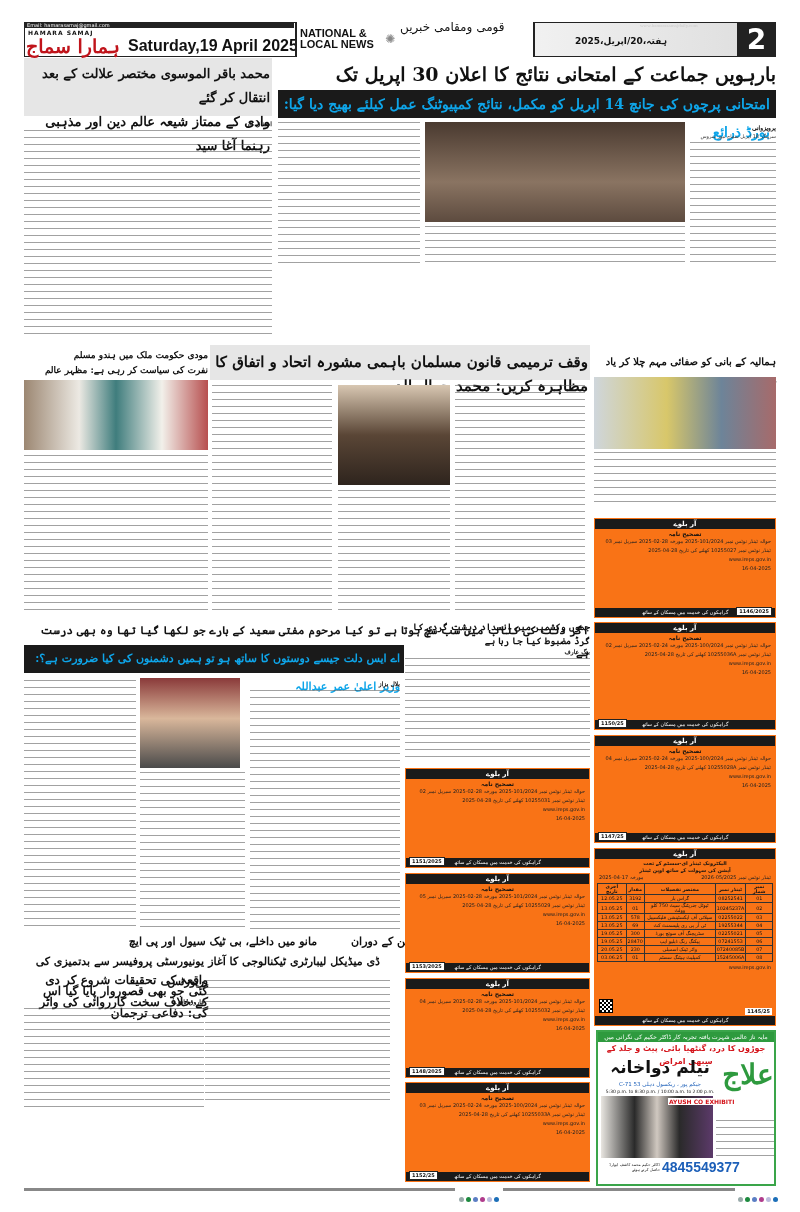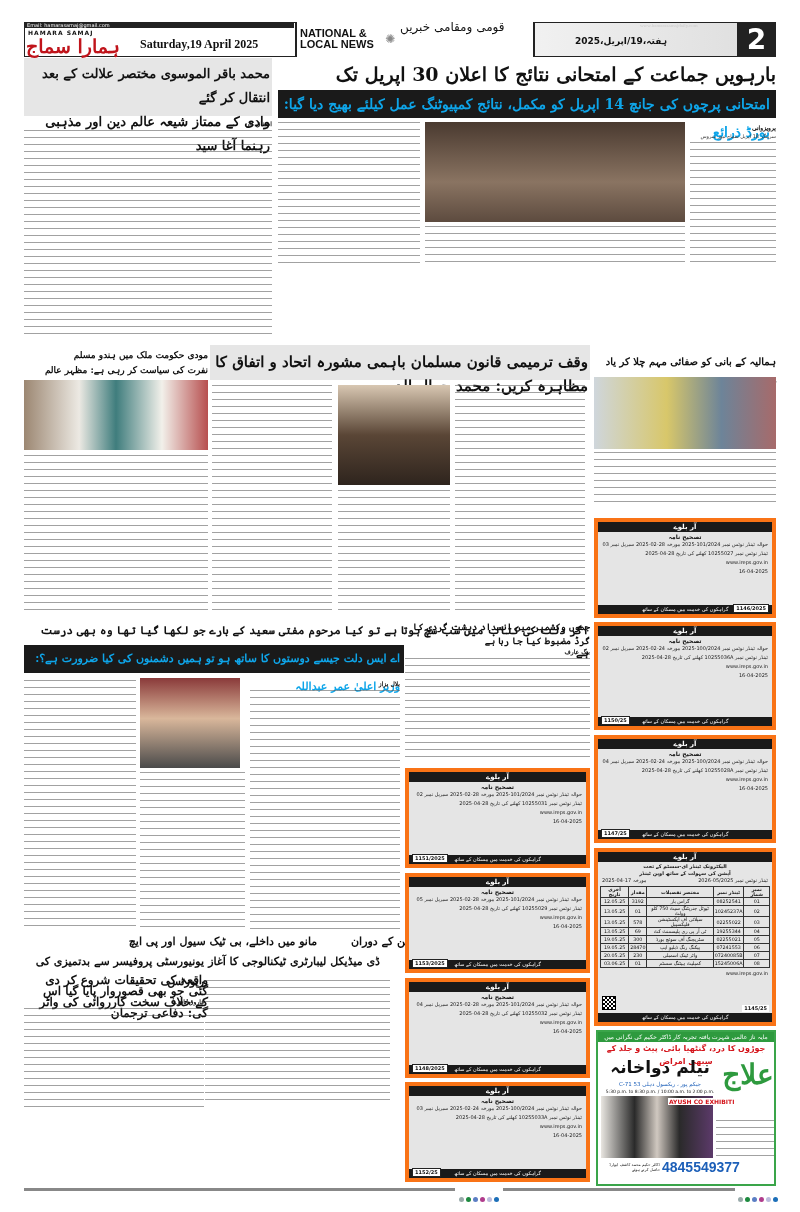--- a/index.html
+++ b/index.html
@@ -3,34 +3,34 @@
 <meta charset="utf-8">
 <style>
 *{box-sizing:border-box;margin:0;padding:0}
 body{width:800px;height:1212px;background:#fff;font-family:"DejaVu Sans",sans-serif;color:#111;position:relative;overflow:hidden}
 .abs{position:absolute}
 .rtl{direction:rtl;text-align:right}
 .masthead{left:24px;top:22px;width:752px;height:35px;border:1px solid #222;background:linear-gradient(90deg,#fff 0%,#fff 45%,#ddd 100%)}
 .email-bar{left:24px;top:22px;width:270px;height:6px;background:#222;color:#fff;font-size:5px;line-height:6px;padding-left:3px}
 .logo-en{left:28px;top:29px;font-size:6px;font-weight:bold;letter-spacing:1px}
 .logo-ur{left:26px;top:35px;font-size:19px;font-weight:bold;color:#c0141b;font-family:"DejaVu Serif",serif}
-.date-en{left:140px;top:37px;font-size:12px;font-weight:bold;font-family:Liberation Serif, serif}
+.date-en{left:128px;top:37px;font-size:16px;font-weight:bold;font-family:Liberation Sans, sans-serif}
 .sec-box{left:295px;top:22px;width:240px;height:35px;background:#fff;border-left:2px solid #222;border-right:2px solid #222}
 .sec-en{left:300px;top:28px;font-size:11px;font-weight:bold;line-height:11px;font-family:"Liberation Sans",sans-serif}
 .sec-ur{left:400px;top:20px;font-size:12px;font-weight:normal}
 .date-ur{left:575px;top:36px;font-size:9px;font-weight:bold}
 .url{left:640px;top:23px;font-size:5px;color:#ccc;font-family:"Liberation Serif",serif;z-index:2}
 .page-no{left:737px;top:22px;width:39px;height:35px;background:#222;color:#fff;font-size:28px;font-weight:bold;text-align:center;line-height:35px}
 .graybox{background:#e6e6e6}
 .blackbar{background:#1a1a1a;color:#0ea5e9}
 .hl{font-family:"DejaVu Serif",serif;font-weight:bold}
 .txt{font-size:5.5px;line-height:8px;color:#333;direction:rtl;text-align:justify}
 .lines{background:repeating-linear-gradient(180deg,#555 0 1px,transparent 1px 7px);opacity:.55}
 .photo{background:#776b5f}
-.notice{border:4px solid #f97316;background:#e5e5e5}
+.notice{border:1px solid #f97316;background:#f97316}
 .notice .hd{background:#1a1a1a;color:#fff;font-size:7px;text-align:center;height:10px;line-height:10px;font-weight:bold}
 .notice .sub{font-size:6px;text-align:center;font-weight:bold;margin-top:1px}
 .notice .body{font-size:5px;line-height:7px;direction:rtl;text-align:right;padding:1px 4px;color:#222}
 .notice .ft{position:absolute;left:0;right:0;bottom:0;height:9px;background:#1a1a1a;color:#fff;font-size:5px;line-height:9px;text-align:center}
 .notice .ref{position:absolute;left:3px;bottom:1px;background:#fff;color:#111;font-size:5px;padding:0 2px;line-height:7px;border:1px solid #222;font-weight:bold;z-index:2}
 table.tender{border-collapse:collapse;width:100%;font-size:4.8px}
 table.tender td,table.tender th{border:1px solid #333;padding:0 1px;height:8px;text-align:center}
 .ad{border:2px solid #3aa54a;background:#fff}
 .dots span{display:inline-block;width:5px;height:5px;border-radius:50%;margin:0 1px}
 </style>
@@ -42,21 +42,21 @@
 <div class="abs logo-en">HAMARA SAMAJ</div>
 <div class="abs logo-ur">ہمارا سماج</div>
 <div class="abs date-en">Saturday,19 April 2025</div>
 <div class="abs sec-box"></div>
 <div class="abs sec-en">
   <div>NATIONAL &amp;</div>
   <div>LOCAL NEWS</div>
 </div>
 <div class="abs" style="left:385px;top:32px;font-size:12px;color:#888">✺</div>
 <div class="abs sec-ur rtl">قومی ومقامی خبریں</div>
-<div class="abs date-ur rtl">ہفتہ،19/اپریل،2025</div>
+<div class="abs date-ur rtl">ہفتہ،20/اپریل،2025</div>
 <div class="abs url">www.hamarasamajdaily.com</div>
 <div class="abs page-no">2</div>
 
 <div class="abs hl rtl" style="left:300px;top:60px;width:476px;font-size:19px;line-height:28px">بارہویں جماعت کے امتحانی نتائج کا اعلان 30 اپریل تک متوقع</div>
 <div class="abs blackbar hl rtl" style="left:278px;top:90px;width:498px;height:28px;font-size:14px;line-height:28px;padding-right:6px">امتحانی پرچوں کی جانچ 14 اپریل کو مکمل، نتائج کمپیوٹنگ عمل کیلئے بھیج دیا گیا: بورڈ ذرائع</div>
 <div class="abs photo" style="left:425px;top:122px;width:260px;height:100px;background:linear-gradient(180deg,#4a3a30,#8a7462 60%,#5d4b3f)"></div>
 <div class="abs hl rtl" style="left:690px;top:124px;width:86px;font-size:6px">پرویزوانی</div>
 <div class="abs txt" style="left:690px;top:132px;width:86px;font-size:5px">سرینگر 18 اپریل سماج نیوز سروس</div>
 <div class="abs lines" style="left:690px;top:142px;width:86px;height:125px"></div>
 <div class="abs lines" style="left:278px;top:122px;width:142px;height:145px"></div>

